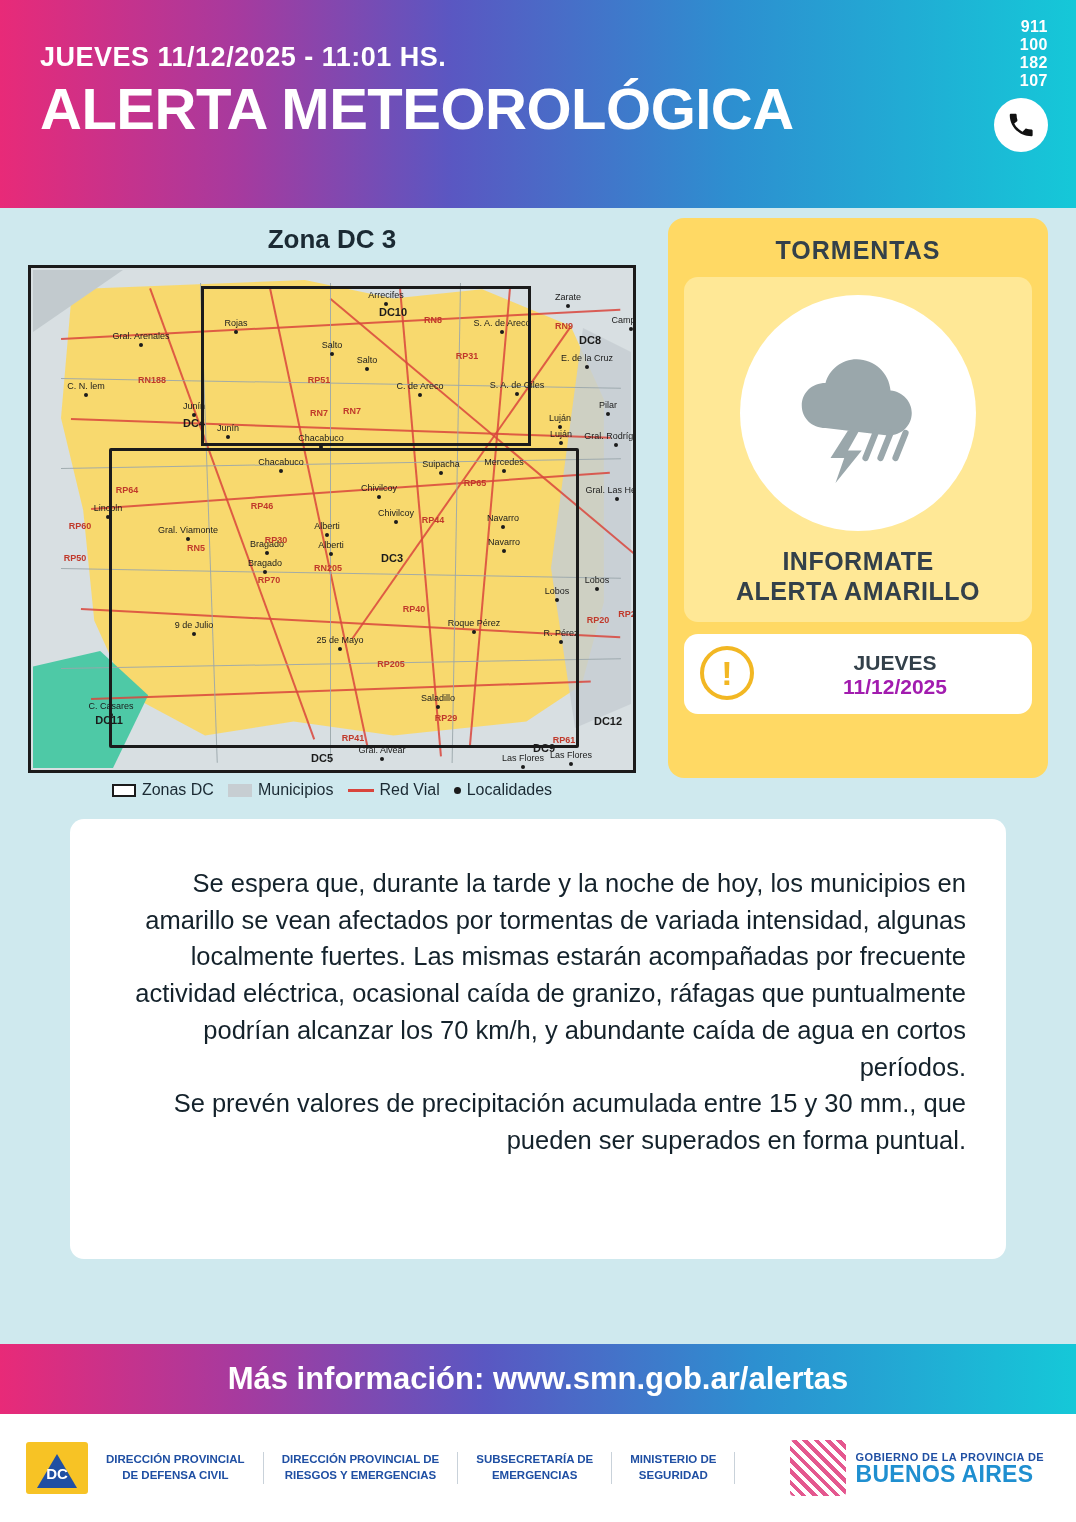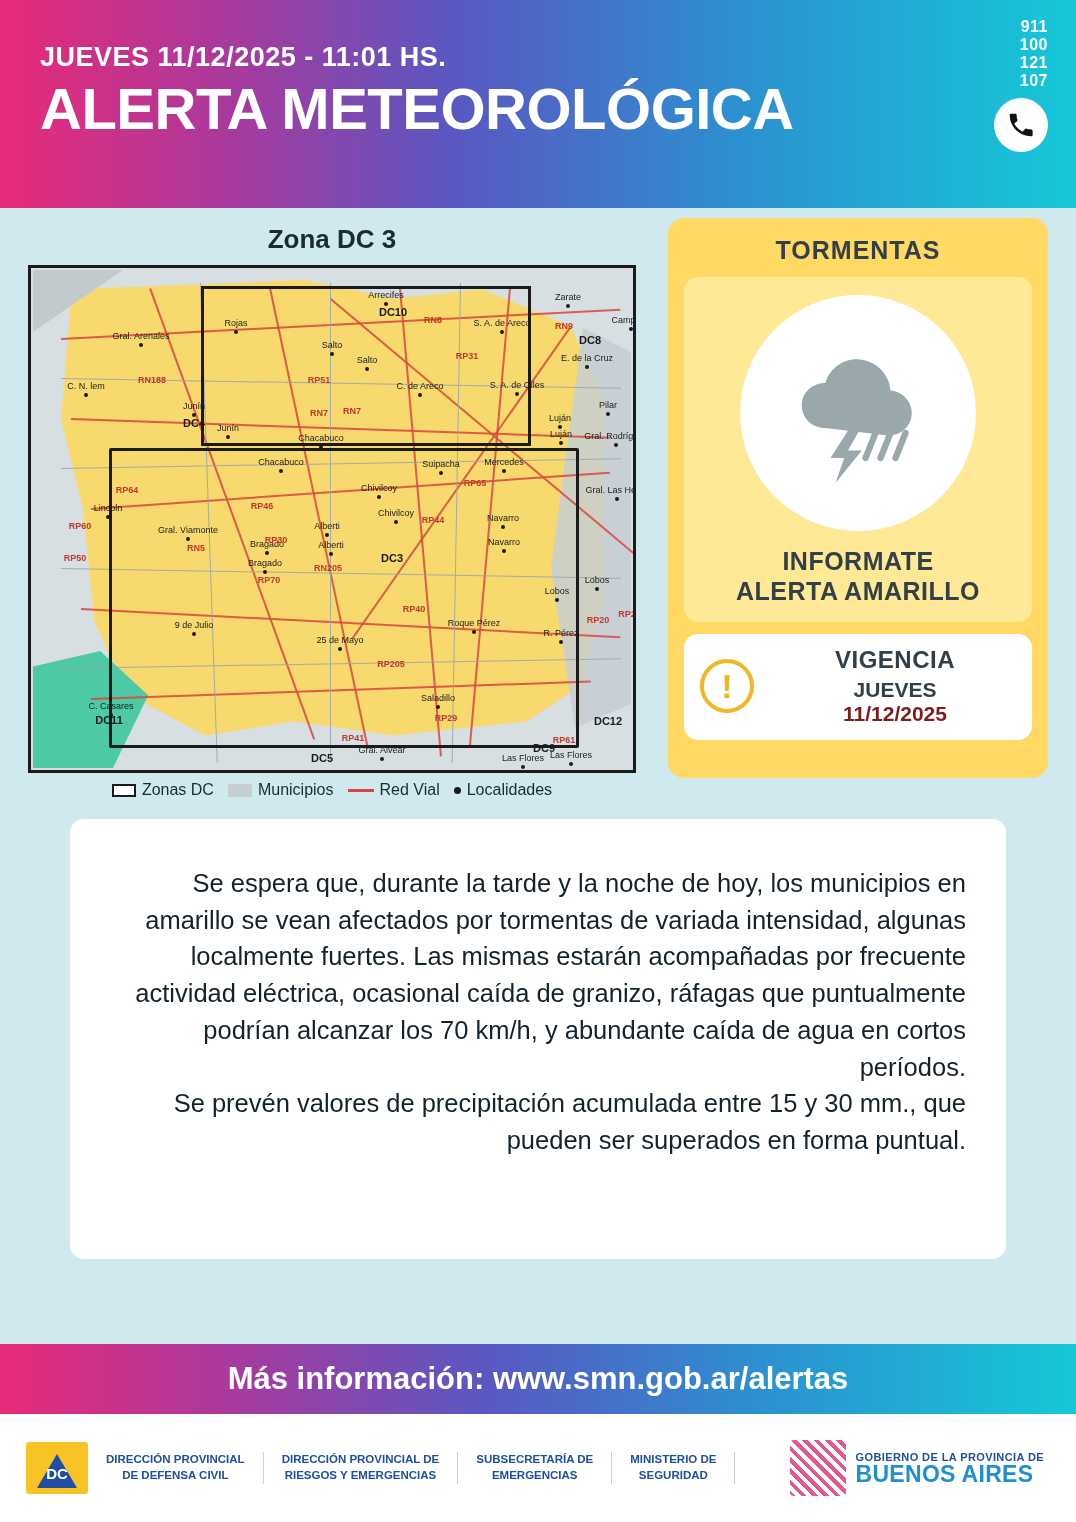--- a/index.html
+++ b/index.html
@@ -201,21 +201,21 @@
     border:4px solid #f2b723;
     color:#f2b723;
     font-size:34px; font-weight:bold;
     display:flex;align-items:center;justify-content:center;
     flex:0 0 auto;
     margin-left:6px;
   }
   .vig-text { flex:1; text-align:center; }
   .vig-title { font-size:24px; font-weight:bold; color:#33404a; letter-spacing:0.5px;}
   .vig-day { font-size:21px; font-weight:bold; color:#33404a; margin-top:4px;}
-  .vig-date { font-size:21px; font-weight:bold; color:#7f1d1d;}
+  .vig-date { font-size:21px; font-weight:bold; color:#a21caf;}
 
   
   .desc-card {
     margin:20px 70px 0 70px;
     background:#fff;
     border-radius:14px;
     padding:46px 40px;
     min-height:440px;
   }
   .desc-card p {
@@ -295,21 +295,21 @@
 </head>
 <body>
 
 <div class="header">
   <div class="header-date">JUEVES 11/12/2025 - 11:01 HS.</div>
   <div class="header-title">ALERTA METEOROLÓGICA</div>
 
   <div class="emergency-box">
     <div class="emergency-num">911</div>
     <div class="emergency-num">100</div>
-    <div class="emergency-num">121</div>
+    <div class="emergency-num">182</div>
     <div class="emergency-num">107</div>
     <div class="phone-circle">
       <svg viewBox="0 0 24 24">
           <path d="M6.6 10.8c1.4 2.8 3.8 5.1 6.6 6.6l2.2-2.2c.3-.3.7-.4 1.1-.2 1.2.4 2.5.6 3.8.6.6 0 1 .5 1 1V20c0 .6-.4 1-1 1C10.6 21 3 13.4 3 4c0-.6.5-1 1-1h3.5c.6 0 1 .4 1 1 0 1.3.2 2.6.6 3.8.1.4 0 .8-.2 1.1l-2.3 1.9z"></path>
         </svg>
     </div>
   </div>
 </div>
 
 <div class="content-row">
@@ -499,21 +499,20 @@
           <path d="M52 74l-14 22h11l-7 20 21-26h-11l9-16z" fill="#9aa7ab"></path>
           <path d="M74 76l-8 20M86 76l-8 20M98 76l-8 20" stroke="#9aa7ab" stroke-width="5" stroke-linecap="round" fill="none"></path>
         </svg>
       </div>
       <div class="alert-level">INFORMATE</div>
       <div class="alert-level">ALERTA AMARILLO</div>
     </div>
     <div class="vigencia-card">
       <div class="vig-icon">!</div>
       <div class="vig-text">
-        <div class="vig-title">VIGENCIA</div>
         <div class="vig-day">JUEVES</div>
         <div class="vig-date">11/12/2025</div>
       </div>
     </div>
   </div>
 </div>
 
 <div class="desc-card">
   <p style="white-space:pre-line;text-align:right;">Se espera que, durante la tarde y la noche de hoy, los municipios en amarillo se vean afectados por tormentas de variada intensidad, algunas localmente fuertes. Las mismas estarán acompañadas por frecuente actividad eléctrica, ocasional caída de granizo, ráfagas que puntualmente podrían alcanzar los 70 km/h, y abundante caída de agua en cortos períodos.
 Se prevén valores de precipitación acumulada entre 15 y 30 mm., que pueden ser superados en forma puntual.</p>

